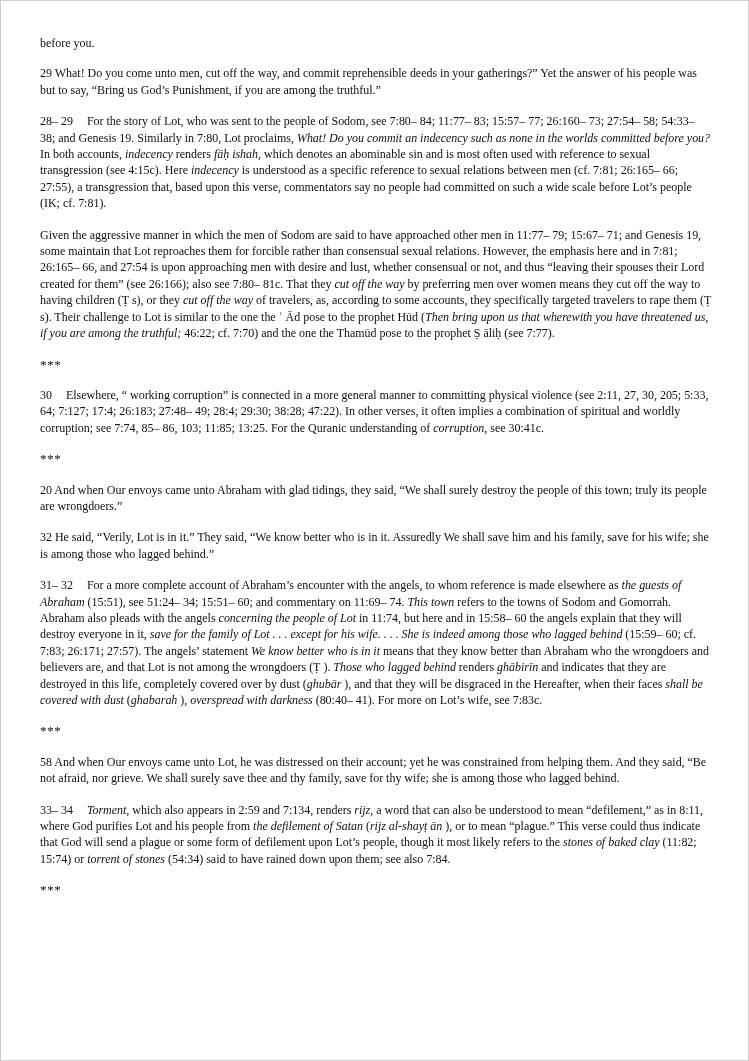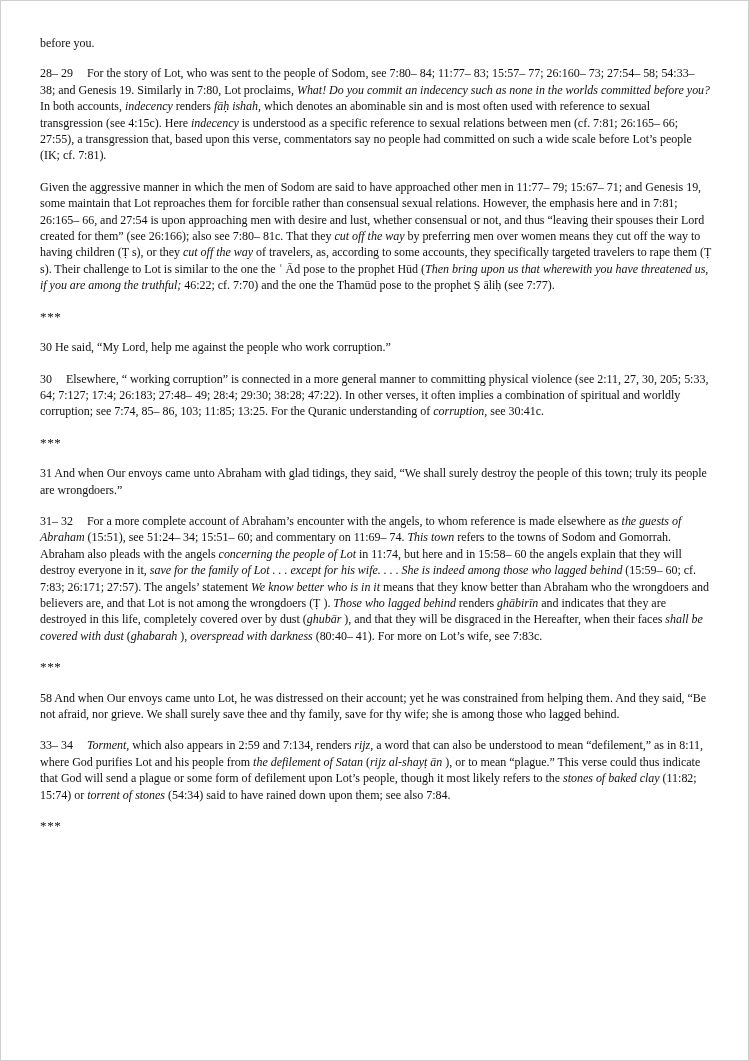--- a/index.html
+++ b/index.html
@@ -65,41 +65,42 @@
   }
 </style>
 </head>
 <body>
 
 <div class="page">
   <div class="content">
 
     <p class="para">before you.</p>
 
+    <p class="para verse">29 What! Do you come unto men, cut off the way, and commit reprehensible deeds in your gatherings?” Yet the answer of his people was but to say, “Bring us God’s Punishment, if you are among the truthful.”</p>
 
     <p class="para commentary">
       <span class="range">28– 29</span><span class="gap"></span><span><span>For the story of Lot, who was sent to the people of Sodom, see 7:80– 84; 11:77– 83; 15:57– 77; 26:160– 73; 27:54– 58; 54:33– 38; and Genesis 19. Similarly in 7:80, Lot proclaims, </span><i>What! Do you commit an indecency such as none in the worlds committed before you?</i><span> In both accounts, </span><i>indecency</i><span> renders </span><i>fāḥ ishah,</i><span> which denotes an abominable sin and is most often used with reference to sexual transgression (see 4:15c). Here </span><i>indecency</i><span> is understood as a specific reference to sexual relations between men (cf. 7:81; 26:165– 66; 27:55), a transgression that, based upon this verse, commentators say no people had committed on such a wide scale before Lot’s people (IK; cf. 7:81).</span></span>
     </p>
 
     <p class="para commentary">
       <span><span>Given the aggressive manner in which the men of Sodom are said to have approached other men in 11:77– 79; 15:67– 71; and Genesis 19, some maintain that Lot reproaches them for forcible rather than consensual sexual relations. However, the emphasis here and in 7:81; 26:165– 66, and 27:54 is upon approaching men with desire and lust, whether consensual or not, and thus “leaving their spouses their Lord created for them” (see 26:166); also see 7:80– 81c. That they </span><i>cut off the way</i><span> by preferring men over women means they cut off the way to having children (Ṭ s), or they </span><i>cut off the way</i><span> of travelers, as, according to some accounts, they specifically targeted travelers to rape them (Ṭ s). Their challenge to Lot is similar to the one the ʿ Ād pose to the prophet Hūd (</span><i>Then bring upon us that wherewith you have threatened us, if you are among the truthful;</i><span> 46:22; cf. 7:70) and the one the Thamūd pose to the prophet Ṣ āliḥ (see 7:77).</span></span>
     </p>
 
     <p class="stars">***</p>
 
-    <p class="para verse">30 He said, “My Lord, help me against the people who work corruption.”</p>
 
     <p class="para commentary">
       <span class="range">30</span><span class="gap"></span><span><span>Elsewhere, “ working corruption” is connected in a more general manner to committing physical violence (see 2:11, 27, 30, 205; 5:33, 64; 7:127; 17:4; 26:183; 27:48– 49; 28:4; 29:30; 38:28; 47:22). In other verses, it often implies a combination of spiritual and worldly corruption; see 7:74, 85– 86, 103; 11:85; 13:25. For the Quranic understanding of </span><i>corruption,</i><span> see 30:41c.</span></span>
     </p>
 
     <p class="stars">***</p>
 
-    <p class="para verse">31 And when Our envoys came unto Abraham with glad tidings, they said, “We shall surely destroy the people of this town; truly its people are wrongdoers.”</p>
+    <p class="para verse">20 And when Our envoys came unto Abraham with glad tidings, they said, “We shall surely destroy the people of this town; truly its people are wrongdoers.”</p>
 
+    <p class="para verse">32 He said, “Verily, Lot is in it.” They said, “We know better who is in it. Assuredly We shall save him and his family, save for his wife; she is among those who lagged behind.”</p>
 
     <p class="para commentary">
       <span class="range">31– 32</span><span class="gap"></span><span><span>For a more complete account of Abraham’s encounter with the angels, to whom reference is made elsewhere as </span><i>the guests of Abraham</i><span> (15:51), see 51:24– 34; 15:51– 60; and commentary on 11:69– 74. </span><i>This town</i><span> refers to the towns of Sodom and Gomorrah. Abraham also pleads with the angels </span><i>concerning the people of Lot</i><span> in 11:74, but here and in 15:58– 60 the angels explain that they will destroy everyone in it, </span><i>save for the family of Lot . . . except for his wife. . . . She is indeed among those who lagged behind</i><span> (15:59– 60; cf. 7:83; 26:171; 27:57). The angels’ statement </span><i>We know better who is in it</i><span> means that they know better than Abraham who the wrongdoers and believers are, and that Lot is not among the wrongdoers (Ṭ ). </span><i>Those who lagged behind</i><span> renders </span><i>ghābirīn</i><span> and indicates that they are destroyed in this life, completely covered over by dust (</span><i>ghubār</i><span> ), and that they will be disgraced in the Hereafter, when their faces </span><i>shall be covered with dust</i><span> (</span><i>ghabarah</i><span> ), </span><i>overspread with darkness</i><span> (80:40– 41). For more on Lot’s wife, see 7:83c.</span></span>
     </p>
 
     <p class="stars">***</p>
 
     <p class="para verse">58 And when Our envoys came unto Lot, he was distressed on their account; yet he was constrained from helping them. And they said, “Be not afraid, nor grieve. We shall surely save thee and thy family, save for thy wife; she is among those who lagged behind.</p>
 
 

